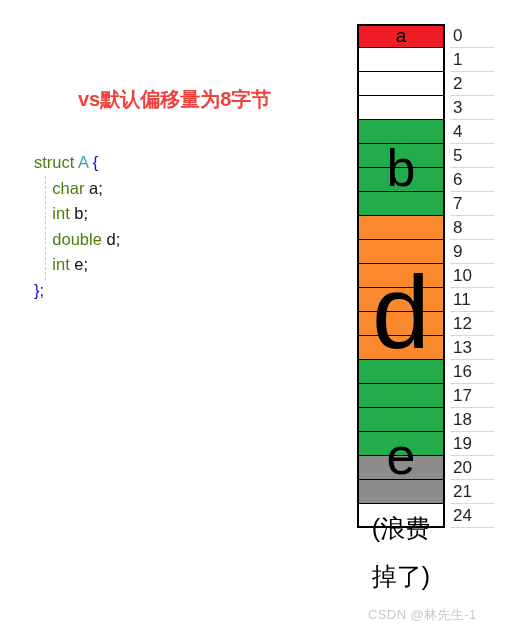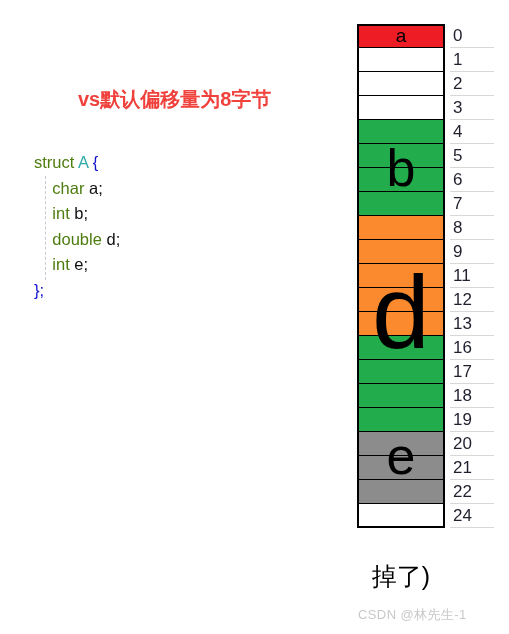--- a/index.html
+++ b/index.html
@@ -116,21 +116,21 @@
     left: 2px;
     width: 88px;
     text-align: center;
     color: #000000;
     font-family: "Liberation Sans", sans-serif;
     pointer-events: none;
   }
 
   #watermark {
     position: absolute;
-    left: 358px;
+    left: 368px;
     top: 606px;
     font-size: 13px;
     color: #c9c9c9;
     white-space: nowrap;
     letter-spacing: 0.4px;
   }
 </style>
 </head>
 <body>
 
@@ -181,20 +181,24 @@
       <div class="mem-row">
         <div class="mem-cell" style="background: rgb(251, 138, 46);"></div>
         <div class="mem-index">8</div>
       </div>
       <div class="mem-row">
         <div class="mem-cell" style="background: rgb(251, 138, 46);"></div>
         <div class="mem-index">9</div>
       </div>
       <div class="mem-row">
         <div class="mem-cell" style="background: rgb(251, 138, 46);"></div>
+        <div class="mem-index">10</div>
+      </div>
+      <div class="mem-row">
+        <div class="mem-cell" style="background: rgb(251, 138, 46);"></div>
         <div class="mem-index">11</div>
       </div>
       <div class="mem-row">
         <div class="mem-cell" style="background: rgb(251, 138, 46);"></div>
         <div class="mem-index">12</div>
       </div>
       <div class="mem-row">
         <div class="mem-cell" style="background: rgb(251, 138, 46);"></div>
         <div class="mem-index">13</div>
       </div>
@@ -214,30 +218,27 @@
         <div class="mem-cell" style="background: rgb(34, 172, 75);"></div>
         <div class="mem-index">19</div>
       </div>
       <div class="mem-row">
         <div class="mem-cell" style="background: rgb(140, 140, 140);"></div>
         <div class="mem-index">20</div>
       </div>
       <div class="mem-row">
         <div class="mem-cell" style="background: rgb(140, 140, 140);"></div>
         <div class="mem-index">21</div>
-      </div>
-      <div class="mem-row">
-        <div class="mem-cell" style="background: rgb(140, 140, 140);"></div>
-        <div class="mem-index">22</div>
       </div>
       <div class="mem-row">
         <div class="mem-cell blank" style="background: rgb(255, 255, 255);"></div>
         <div class="mem-index">24</div>
       </div>
       <div class="band-label" style="top: 0px; height: 24px; line-height: 24px; font-size: 19px;">a</div>
       <div class="band-label" style="top: 96px; height: 96px; line-height: 96px; font-size: 52px;">b</div>
       <div class="band-label" style="top: 192px; height: 192px; line-height: 192px; font-size: 104px;">d</div>
       <div class="band-label" style="top: 384px; height: 96px; line-height: 96px; font-size: 52px;">e</div>
+      <div class="band-label" style="top: 480px; height: 48px; line-height: 48px; font-size: 25px;">(浪费</div>
       <div class="band-label" style="top: 528px; height: 48px; line-height: 48px; font-size: 25px;">掉了)</div>
     </div>
 </div>
 
 <div id="watermark">CSDN @林先生-1</div>
 
 </body></html>

